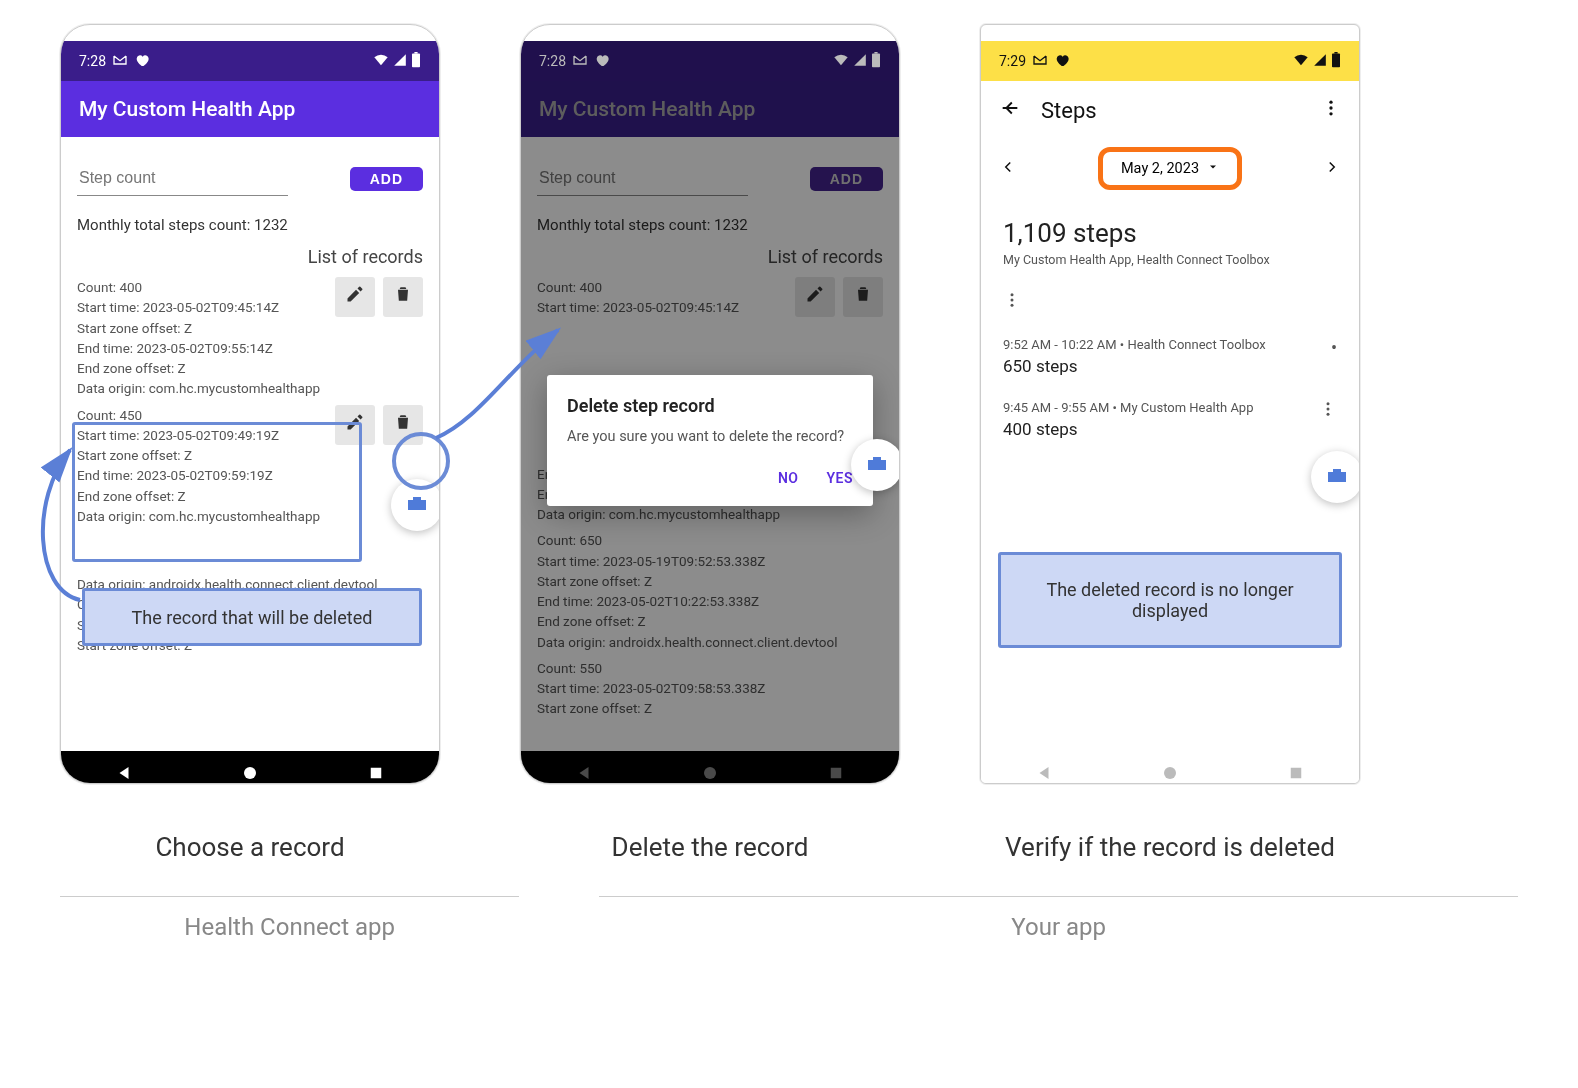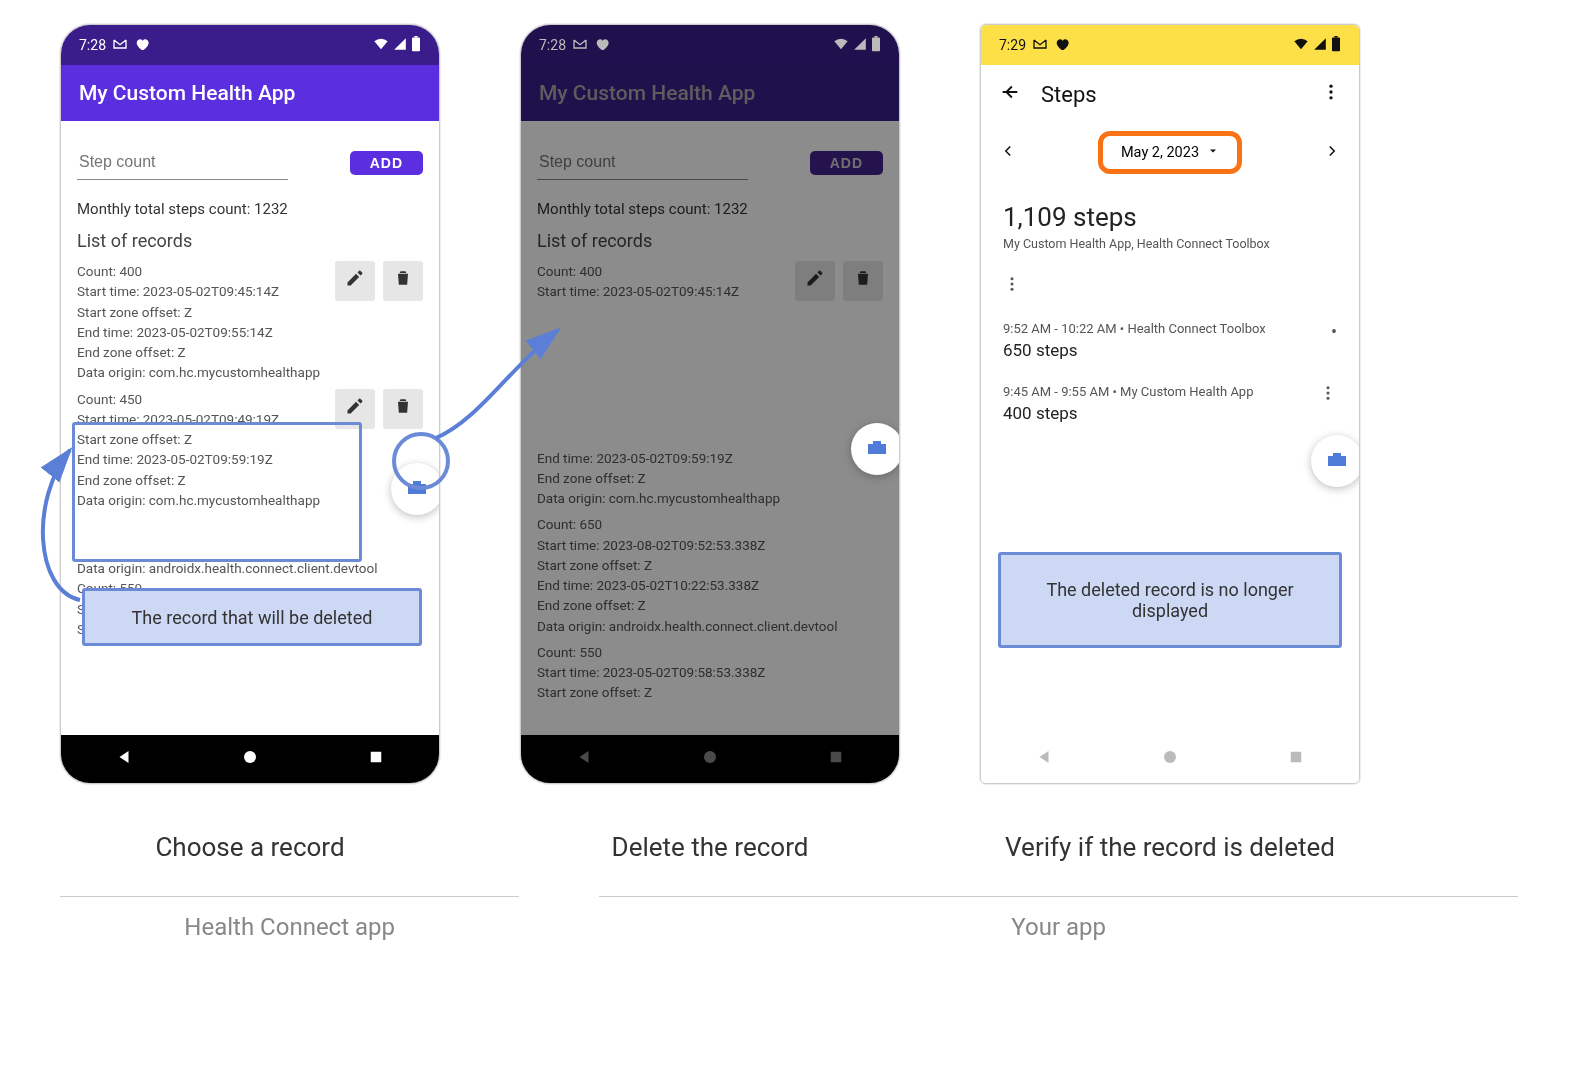--- a/index.html
+++ b/index.html
@@ -19,42 +19,42 @@
     background: #fff; overflow: hidden; position: relative;
     box-shadow: 0 0 0 1px #eee;
   }
   .phone-dark .screen-body::after {
     content:""; position:absolute; inset:0; background:rgba(0,0,0,0.45);
     pointer-events:none;
   }
 
   .status-bar {
     height: 40px; display:flex; align-items:center; justify-content:space-between;
-    padding: 0 18px; font-size:14px;
+    padding: 0 18px; font-size:14px;margin-top:16px;
   }
   .status-purple { background:#3a1d8a; color:#fff; }
   .status-dim    { background:#20104d; color:#bbb; }
   .status-light  { background:#fde047; color:#111; }
   .status-icons-left { display:flex; gap:6px; align-items:center; }
   .status-icons-right { display:flex; gap:4px; align-items:center; }
 
   .app-bar { padding: 16px 18px; font-size:21px; font-weight:500; }
   .app-bar-purple { background:#5b2ee0; color:#fff; }
   .app-bar-dim    { background:#3a1f8a; color:#aaa; }
 
   .screen-body { position:relative; height: calc(100% - 40px); overflow:hidden; }
   .content-area { padding: 16px 16px 0 16px; position:relative; height: calc(100% - 56px - 48px); overflow:hidden; }
 
   .input-row { display:flex; align-items:center; gap:16px; margin: 8px 0 20px 0; }
   .text-input { flex:0 0 55%; border:none; border-bottom:1px solid #888; padding:8px 2px; font-size:16px; color:#888; background:transparent; }
   .add-btn { background:#5b2ee0; color:#fff; border:none; border-radius:5px; padding:4px 20px; font-size:14px; font-weight:600; letter-spacing:1px; margin-left:auto; }
   .add-btn.dim { background:#44248f; color:#ccc; }
 
   .monthly-total { font-size:15px; color:#333; margin: 6px 0 12px 0; }
-  .list-title { font-size:18px; color:#444; margin: 6px 0 10px 0; }
+  .list-title { font-size:18px; color:#444; margin: 6px 0 10px 0; text-align: right; }
 
   .record { font-size:13.5px; color:#555; line-height:1.5; margin-bottom:6px; position:relative; }
   .record-actions { position:absolute; right:0; top:0; display:flex; gap:8px; }
   .icon-btn { width:40px; height:40px; background:#e6e6e6; border-radius:3px; display:flex; align-items:center; justify-content:center; }
   .icon-btn svg { width:20px; height:20px; }
 
   .fab {
     position:absolute; right:-4px; width:52px; height:52px; border-radius:50%;
     background:#fff; box-shadow:0 2px 8px rgba(0,0,0,0.25);
     display:flex; align-items:center; justify-content:center;
@@ -288,33 +288,41 @@
 
       <div style="height:140px"></div>
 
       <div class="record">
         <div>End time: 2023-05-02T09:59:19Z</div>
         <div>End zone offset: Z</div>
         <div>Data origin: com.hc.mycustomhealthapp</div>
       </div>
       <div class="record">
         <div>Count: 650</div>
-        <div>Start time: 2023-08-02T09:52:53.338Z</div>
+        <div>Start time: 2023-05-19T09:52:53.338Z</div>
         <div>Start zone offset: Z</div>
         <div>End time: 2023-05-02T10:22:53.338Z</div>
         <div>End zone offset: Z</div>
         <div>Data origin: androidx.health.connect.client.devtool</div>
       </div>
       <div class="record">
         <div>Count: 550</div>
         <div>Start time: 2023-05-02T09:58:53.338Z</div>
         <div>Start zone offset: Z</div>
       </div>
     </div>
 
+    <div class="dialog">
+      <div class="dialog-title">Delete step record</div>
+      <div class="dialog-msg">Are you sure you want to delete the record?</div>
+      <div class="dialog-actions">
+        <span class="dialog-btn">NO</span>
+        <span class="dialog-btn">YES</span>
+      </div>
+    </div>
 
     <div class="fab" style="top:358px; z-index:11;">
       <span><svg width="24" height="24" viewBox="0 0 24 24">
                   <path fill="#4f7bd9" d="M3 9h18v10H3zM8 6h8v3H8zM3 12h18v2H3z"></path>
                 </svg></span>
     </div>
 
     <div class="nav-bar">
       <span><svg class="nav-shape" viewBox="0 0 24 24">
                   <path fill="#888" d="M18 4v16L6 12z"></path>

